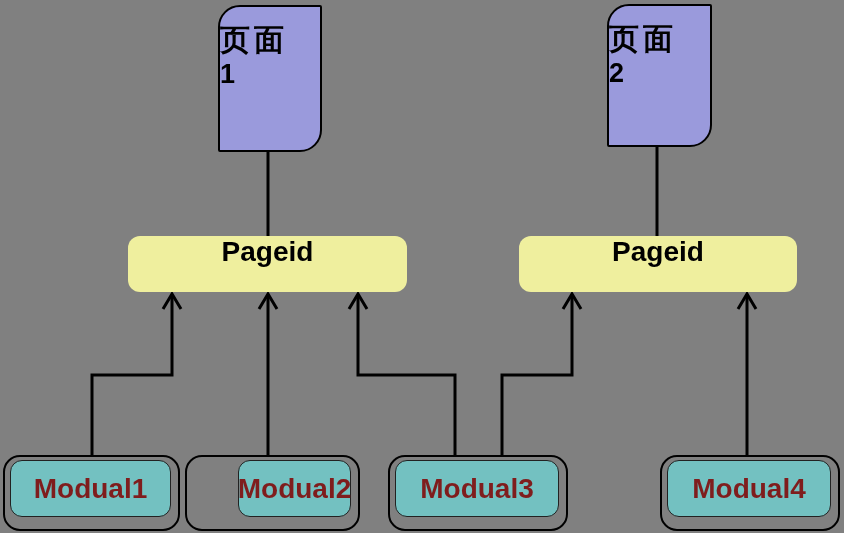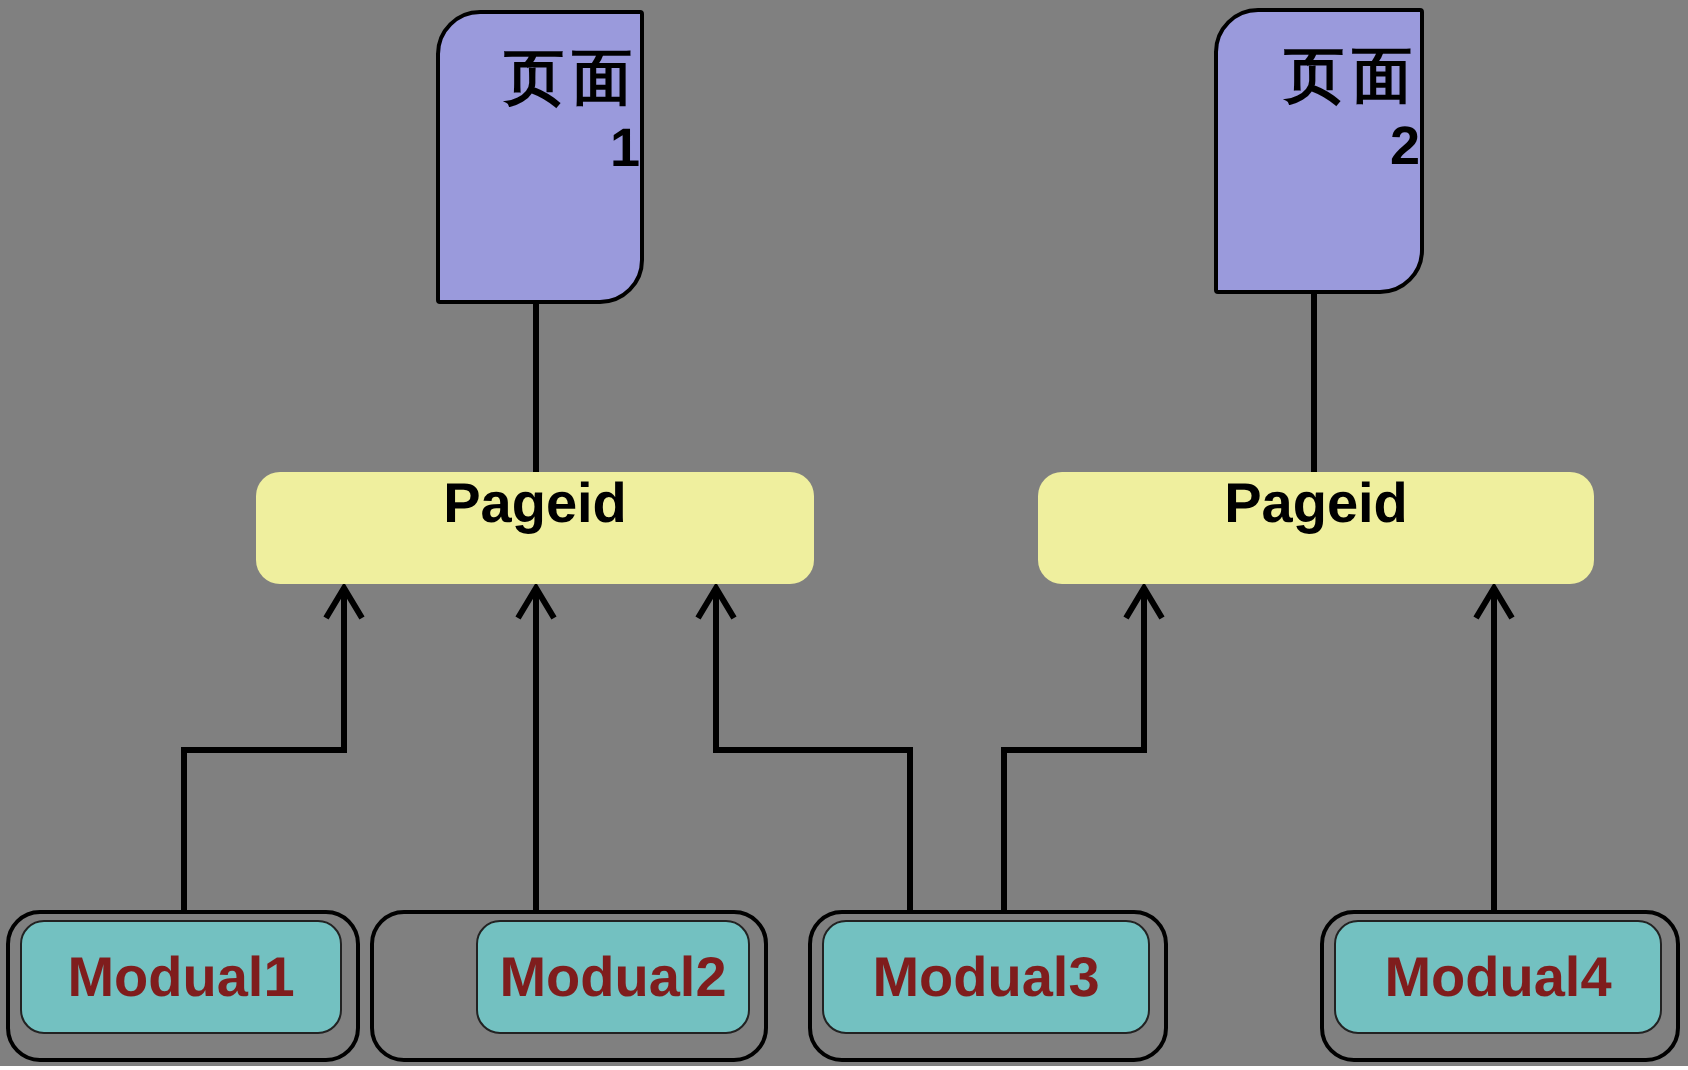--- a/index.html
+++ b/index.html
@@ -12,21 +12,21 @@
   }
   .edges{position:absolute;left:0;top:0;width:844px;height:535px;pointer-events:none;}
 
   
   .page-node{
     position:absolute;
     background:#9A9ADC;
     border:2px solid #000;
     border-radius:22px 2px 22px 2px;
     box-sizing:border-box;
-    text-align:right;
+    text-align:left;
     color:#000;
   }
   .page-node .zh{
     font-family:"DejaVu Serif","Liberation Serif",serif;
     font-weight:bold;font-size:30px;line-height:34px;
     padding-top:16px;letter-spacing:4px;
   }
   .page-node .num{
     font-family:"Liberation Sans",sans-serif;
     font-weight:bold;font-size:27px;line-height:34px;
@@ -56,22 +56,22 @@
   .modual .inner{
     background:#73C1C1;
     border:1px solid #222;
     border-radius:12px;
     margin:3px 7px 11px 5px;
     height:55px;
     display:flex;align-items:center;justify-content:center;
     font-weight:bold;font-size:28px;color:#7f1d1d;
   }
   .m1{left:3px;width:177px;}
-  .m2{left:185px;width:199px;padding-left:46px;}
-  .m3{left:404px;width:180px;}
+  .m2{left:185px;width:175px;padding-left:46px;}
+  .m3{left:388px;width:180px;}
   .m4{left:660px;width:180px;}
 
   .bottom-strip{
     position:absolute;left:0;bottom:0;width:100%;height:2px;background:#FFFFFF;
   }
 </style>
 </head>
 <body>
 
 <div class="canvas">

